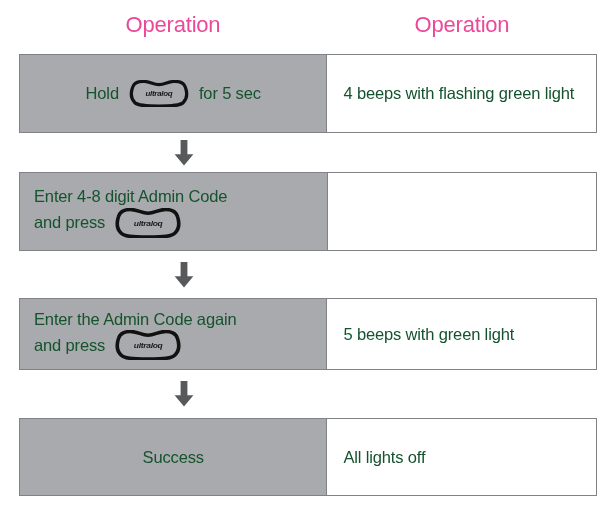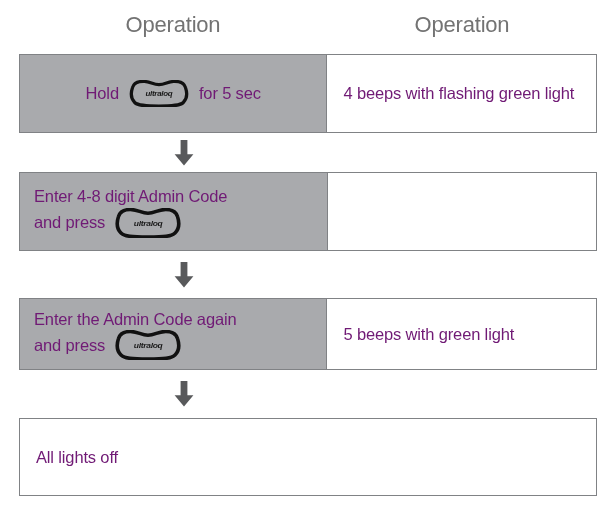--- a/index.html
+++ b/index.html
@@ -25,21 +25,21 @@
     height: 42px;
     display: flex;
   }
   .hdr {
     display: flex;
     align-items: center;
     justify-content: center;
     font-size: 22px;
     font-weight: 400;
     letter-spacing: -0.2px;
-    color: #737373;
+    color: #ec4899;
   }
   .hdr-op { width: 308px; }
   .hdr-ind { width: 270px; }
 
   
   .flow {
     position: absolute;
     left: 19px;
     top: 54px;
     width: 578px;
@@ -69,21 +69,21 @@
     box-sizing: border-box;
     background: #ffffff;
     display: flex;
     align-items: center;
     padding: 0 16px;
   }
   .op-text, .ind-text {
     font-size: 16.5px;
     line-height: 1.35;
     letter-spacing: -0.15px;
-    color: #701a75;
+    color: #14532d;
   }
   .op-inline {
     display: flex;
     align-items: center;
     flex-wrap: wrap;
     gap: 0px 6px;
   }
 
   
   .row-1 { height: 79px; }
@@ -224,18 +224,21 @@
 
   <div class="arrow-gap gap-3">
     <span class="arrow">
       <svg viewBox="0 0 22 26" width="22" height="26" aria-hidden="true">
         <path d="M7.6,0 H14.4 V14.2 H20.4 L11,25.6 L1.6,14.2 H7.6 Z" fill="#58595b"></path>
       </svg>
     </span>
   </div>
 
   <div class="row row-4">
+    <div class="cell-op centered">
+      <span class="op-text">Success</span>
+    </div>
     <div class="cell-ind">
       <span class="ind-text">All lights off</span>
     </div>
   </div>
 
 </div>
 
 </body></html>

